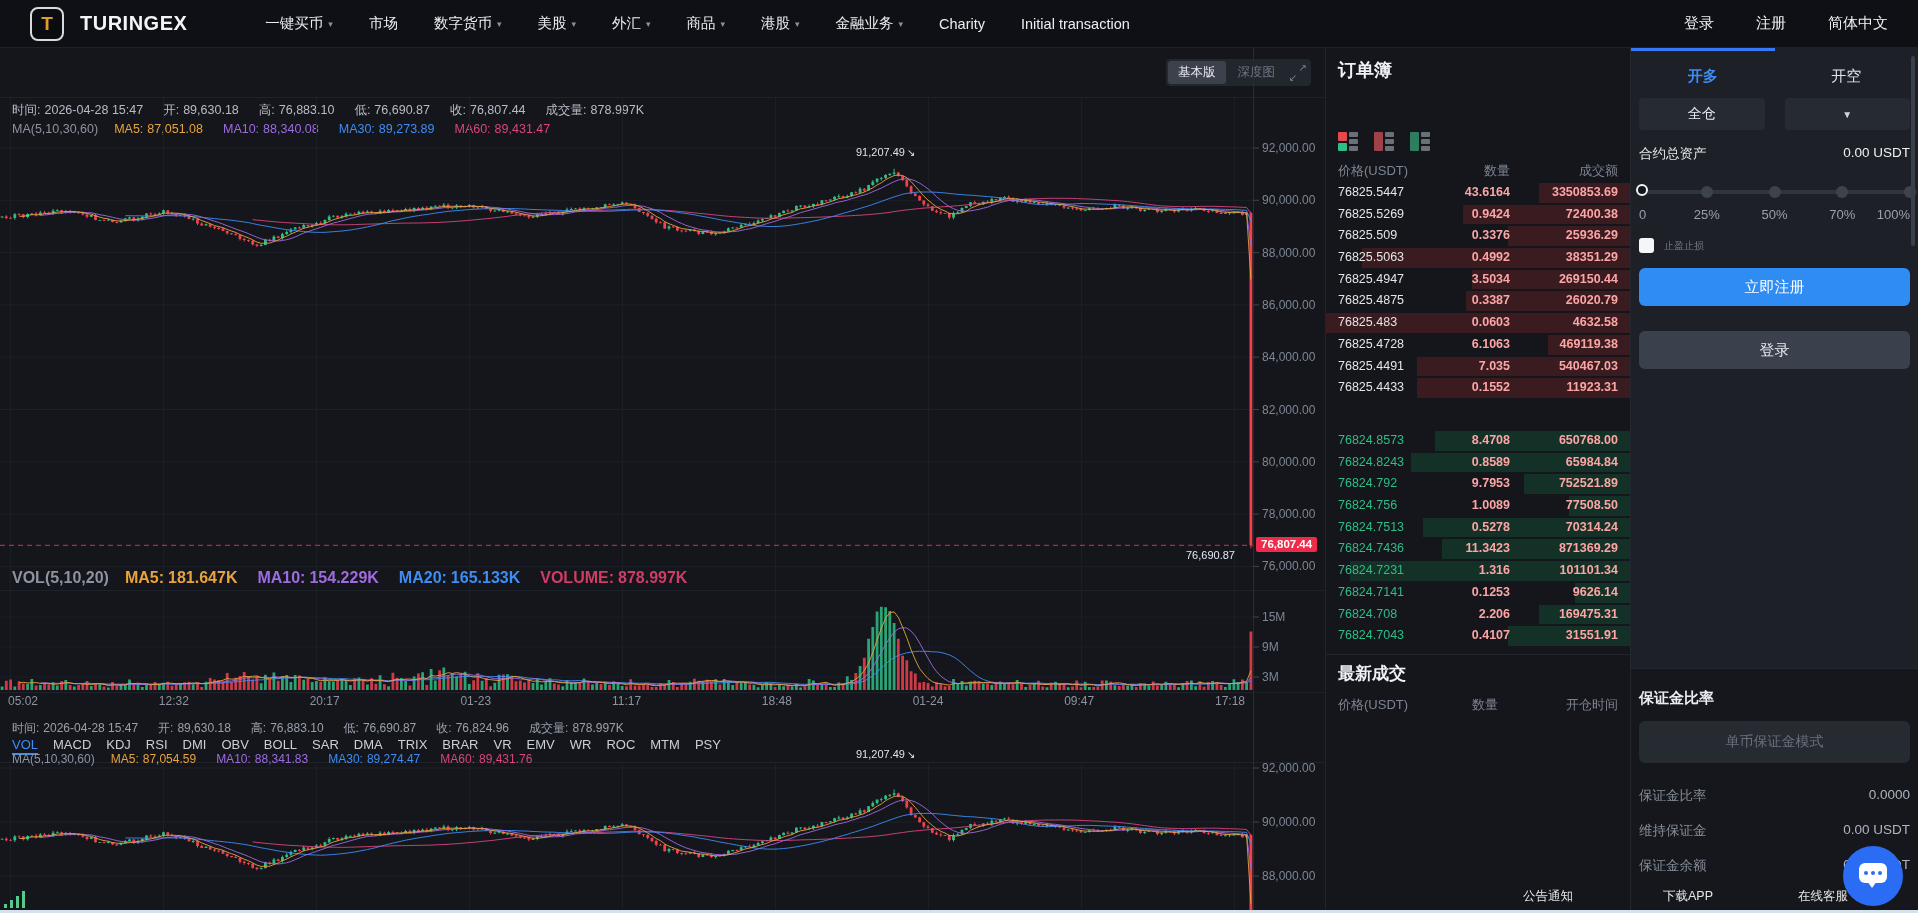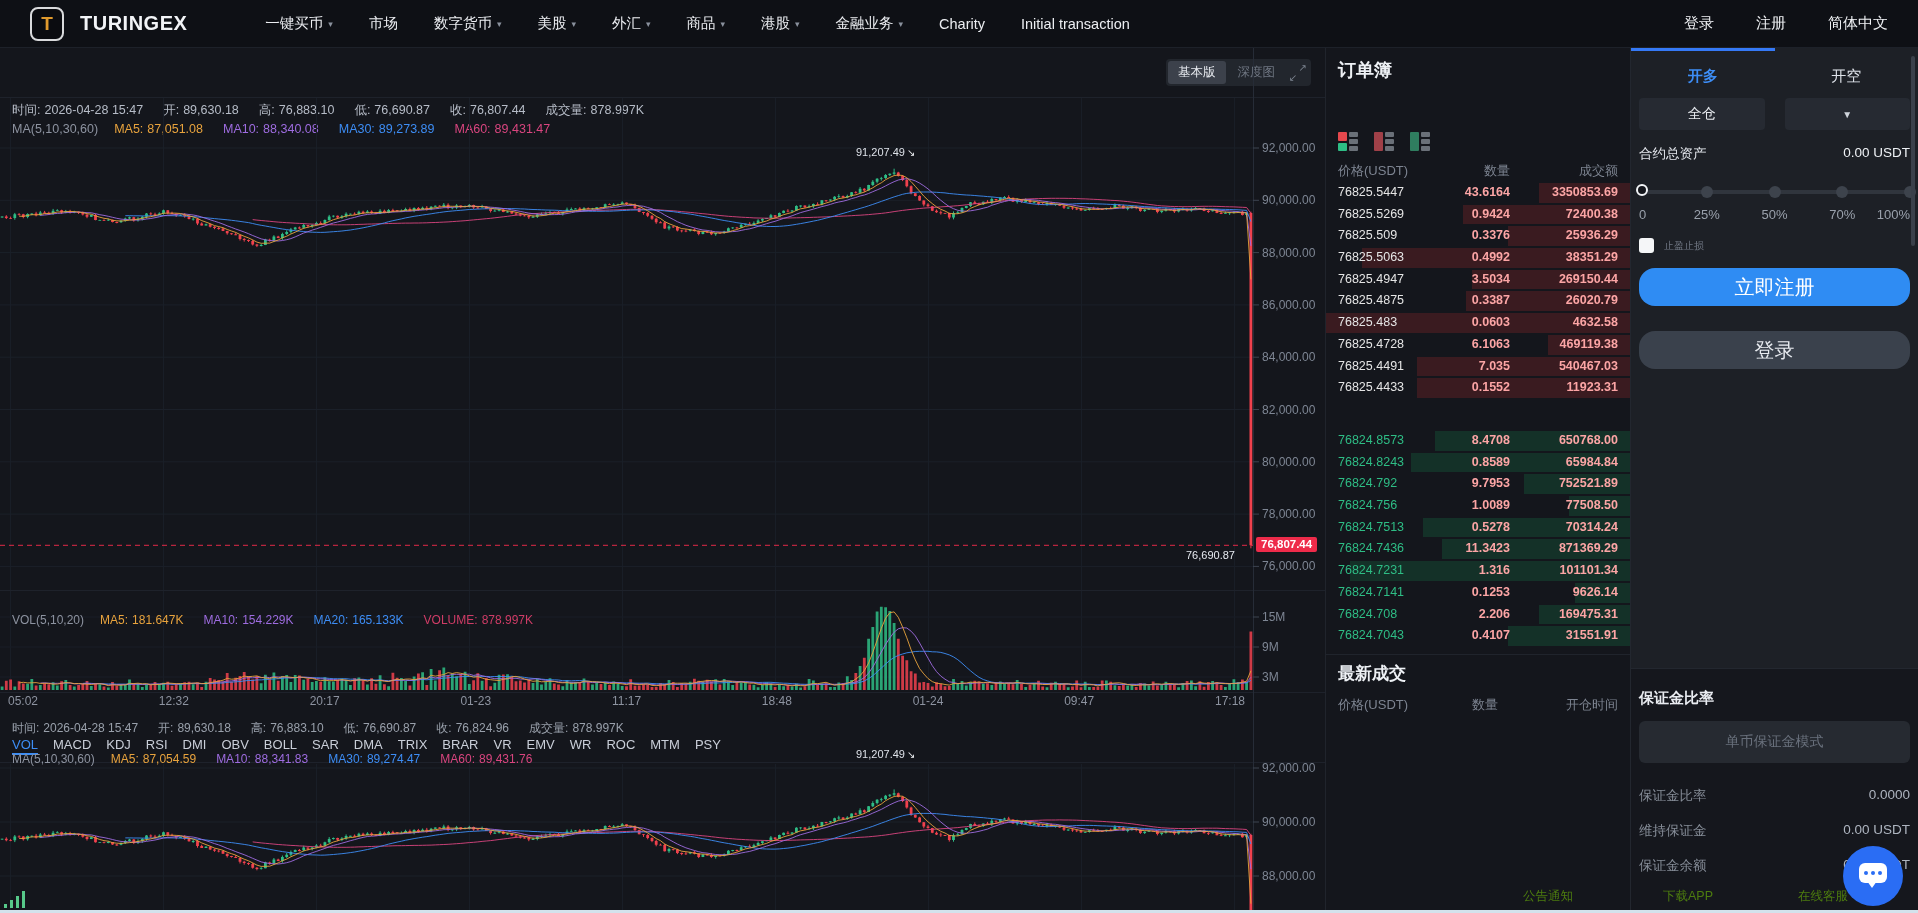--- a/index.html
+++ b/index.html
@@ -31,21 +31,21 @@
   #view-toggle .seg.active{background:#3c414b;color:#e7eaef;}
   .expand-ic{position:relative;width:22px;height:20px;color:#7d8591;cursor:pointer;}
   .expand-ic span{position:absolute;font-size:10px;line-height:10px;}
   .expand-ic .a1{top:0;right:2px;}
   .expand-ic .a2{bottom:0;left:2px;}
 
   .info-row{position:absolute;left:12px;display:flex;gap:16px;font-size:12.5px;color:#b6bcc7;white-space:nowrap;}
   .info-row .pair span{margin-right:4px;}
   #info1{top:54px;}
   #ma1{top:74px;}
-  #vol-info{top:565px;font-size:12px;}
+  #vol-info{top:521px;font-size:16px;font-weight:bold;}
   #info2{top:672px;font-size:12px;color:#99a0ab;}
   #ma2{top:704px;font-size:12px;}
   .dimname{color:#8d93a0;}
 
   #chart-svg{position:absolute;left:0;top:0;width:1325px;height:865px;}
 
   .axis-label{position:absolute;left:1262px;font-size:12px;color:#7e8694;white-space:nowrap;}
   .price-tag{position:absolute;left:1256px;top:489px;background:#ee2b4a;color:#ffffff;
        font-size:11.5px;font-weight:bold;padding:1px 5px 2px;border-radius:2px;}
   .low-label{position:absolute;left:1186px;top:501px;font-size:11px;color:#e6eaf0;}
@@ -113,34 +113,34 @@
   .slider .track{position:absolute;left:2px;right:2px;top:6px;height:4px;background:#30353d;border-radius:2px;}
   .slider .dot{position:absolute;top:2px;width:12px;height:12px;border-radius:50%;background:#3d434c;transform:translateX(-50%);}
   .slider .handle{position:absolute;top:0;left:0;width:12px;height:12px;border-radius:50%;
        background:#14161c;border:2px solid #f2f4f7;transform:translateX(-25%);cursor:pointer;z-index:2;}
   .slider-labels{position:relative;margin-top:7px;height:16px;font-size:13px;color:#9aa1ac;}
   .slider-labels span{position:absolute;transform:translateX(-50%);}
   .slider-labels span:first-child{transform:none;}
   .slider-labels span:last-child{transform:translateX(-100%);}
   .tpsl-row{margin-top:15px;display:flex;align-items:center;gap:10px;font-size:10px;color:#6f7682;}
   .checkbox{width:15px;height:15px;background:#f5f6f8;border-radius:3px;cursor:pointer;}
-  .btn{width:100%;height:38px;border-radius:16px;display:flex;align-items:center;justify-content:center;
-       font-size:20px;color:#ffffff;cursor:pointer;}
+  .btn{width:100%;height:38px;border-radius:6px;display:flex;align-items:center;justify-content:center;
+       font-size:15px;color:#ffffff;cursor:pointer;}
   .btn.register{margin-top:15px;background:#2f8cf3;}
   .btn.login{margin-top:25px;background:#3a414c;color:#e8ebf0;}
   #margin-section{position:absolute;top:620px;left:0;right:0;bottom:0;background:#15171d;border-top:1px solid #23272f;}
   #margin-title{position:absolute;top:20px;left:8px;font-size:15px;font-weight:bold;color:#e9ecf1;}
   #margin-mode-btn{position:absolute;top:52px;left:8px;right:8px;height:42px;background:#262a31;border-radius:6px;
        display:flex;align-items:center;justify-content:center;font-size:14px;color:#69707c;cursor:pointer;}
   .m-row{position:absolute;left:8px;right:8px;display:flex;justify-content:space-between;font-size:13.5px;}
   .m-row .l{color:#868d98;}
   .m-row .v{color:#aeb5c0;}
 
   
-  .footer-link{position:absolute;top:888px;font-size:12.5px;color:#4d7c0f;cursor:pointer;}
+  .footer-link{position:absolute;top:888px;font-size:12.5px;color:#e5e5e5;cursor:pointer;}
   #f-notice{left:1523px;} #f-app{left:1663px;} #f-support{left:1798px;}
   #chat-bubble{position:absolute;left:1843px;top:846px;width:60px;height:60px;border-radius:50%;
        background:#2a6df4;cursor:pointer;}
   #chat-bubble .bub{position:absolute;left:16px;top:17px;width:28px;height:20px;background:#ffffff;border-radius:6px;}
   #chat-bubble .bub i{position:absolute;top:8px;width:4px;height:4px;border-radius:50%;background:#2a6df4;}
   #chat-bubble .bub i:nth-child(1){left:5px;} #chat-bubble .bub i:nth-child(2){left:12px;} #chat-bubble .bub i:nth-child(3){left:19px;}
   #chat-bubble .tail{position:absolute;left:24px;top:35px;width:0;height:0;border-left:5px solid transparent;
        border-right:5px solid transparent;border-top:7px solid #ffffff;}
   #scrollbar{position:absolute;left:1911px;top:56px;width:4px;height:190px;background:#3a404a;border-radius:2px;}
   #bottom-strip{position:absolute;left:0;right:0;bottom:0;height:3px;background:#d3e2ec;}

